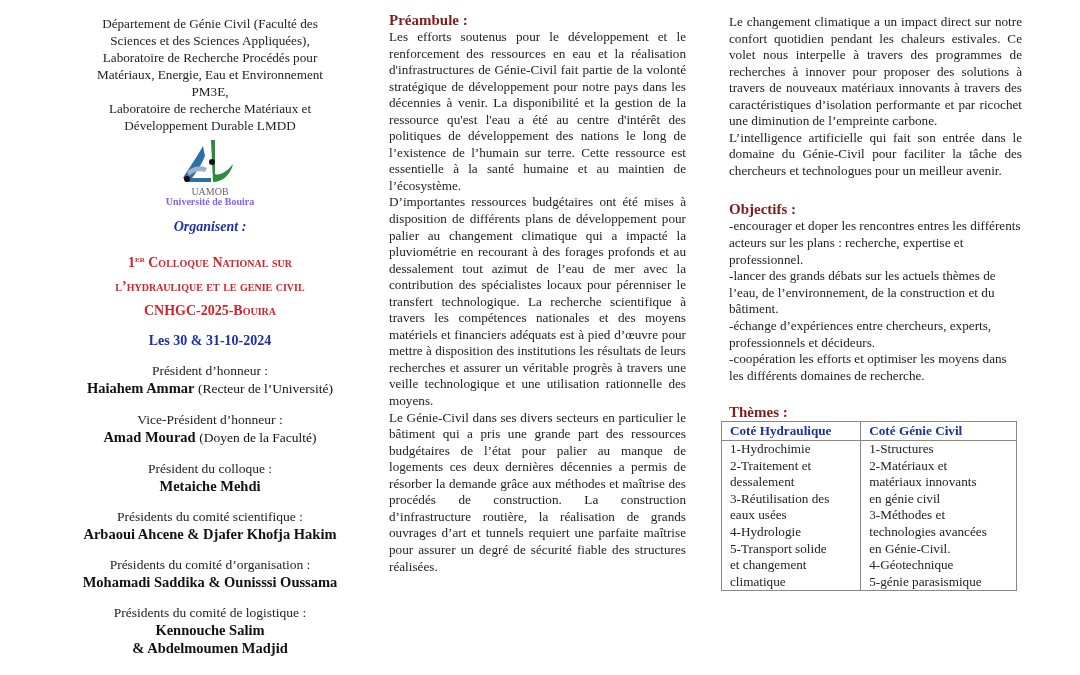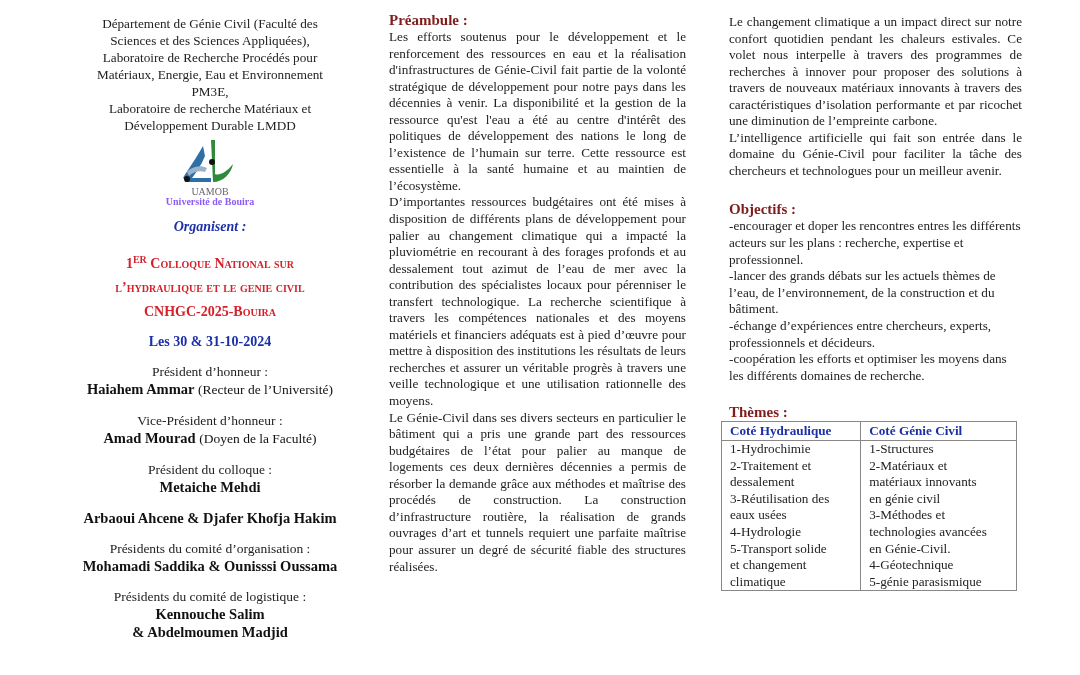--- a/index.html
+++ b/index.html
@@ -11,21 +11,21 @@
   #col-mid { left: 389px; width: 297px; }
   #col-right { left: 729px; width: 293px; }
 
   
   .org { font-family: "Liberation Serif", serif; font-size: 13.2px; line-height: 17px; color: #222; margin-top: 15px; }
   .org div { white-space: nowrap; }
   .logo { display: block; margin: 4px auto 0; width: 70px; height: 60px; }
   .univ { font-family: "Liberation Serif", serif; font-weight: bold; font-size: 10px; color: #8b5cf6; margin-top: -2px; }
   .organisent { font-family: "Liberation Serif", serif; font-weight: bold; font-size: 14px; color: #1a2fa8; margin-top: 12px; font-style: italic; }
   .colloque { font-family: "Liberation Serif", serif; font-weight: bold; color: #d4212a; font-size: 14px; line-height: 24px; margin-top: 12px; font-variant: small-caps; }
-  .colloque sup { font-size: 14px; vertical-align: 5px; }
+  .colloque sup { font-size: 10px; vertical-align: 5px; }
   .dates { font-family: "Liberation Serif", serif; font-weight: bold; font-size: 14px; color: #1a2fa8; margin-top: 10px; }
   .role-block { margin-top: 13px; }
   .role { font-family: "Liberation Serif", serif; font-size: 13.5px; line-height: 17px; color: #222; }
   .person { font-family: "Liberation Serif", serif; font-size: 14.5px; line-height: 18px; color: #111; }
   .person b { font-weight: bold; }
   .person .aff { font-size: 13.5px; }
 
   
   .section-title { font-family: "Liberation Serif", serif; font-weight: bold; color: #7f1d1d; font-size: 15px; line-height: 17px; }
   #col-mid .section-title { margin-top: 12px; }
@@ -87,20 +87,21 @@
   </div>
   <div class="role-block">
     <div class="role">Vice-Président d’honneur :</div>
     <div class="person"><b>Amad Mourad</b> <span class="aff">(Doyen de la Faculté)</span></div>
   </div>
   <div class="role-block">
     <div class="role">Président du colloque :</div>
     <div class="person"><b>Metaiche Mehdi</b></div>
   </div>
   <div class="role-block">
+    <div class="role">Présidents du comité scientifique :</div>
     <div class="person"><b>Arbaoui Ahcene &amp; Djafer Khofja Hakim</b></div>
   </div>
   <div class="role-block">
     <div class="role">Présidents du comité d’organisation :</div>
     <div class="person"><b>Mohamadi Saddika &amp; Ounisssi Oussama</b></div>
   </div>
   <div class="role-block">
     <div class="role">Présidents du comité de logistique :</div>
     <div class="person"><b>Kennouche Salim</b></div>
     <div class="person"><b>&amp; Abdelmoumen Madjid</b></div>

